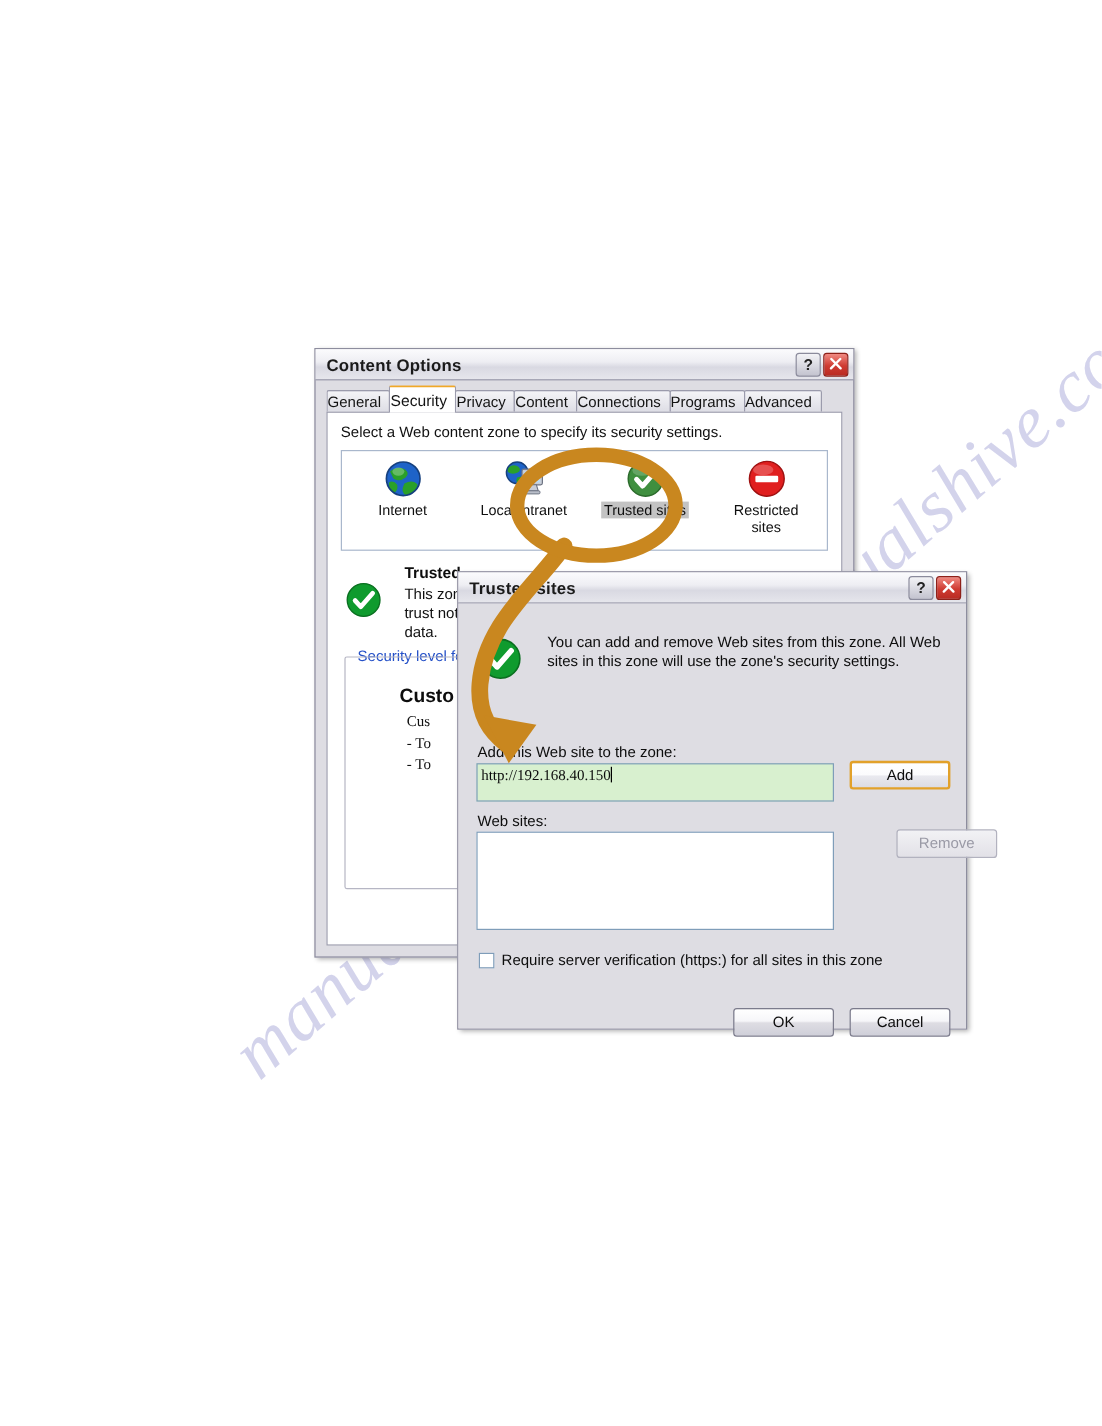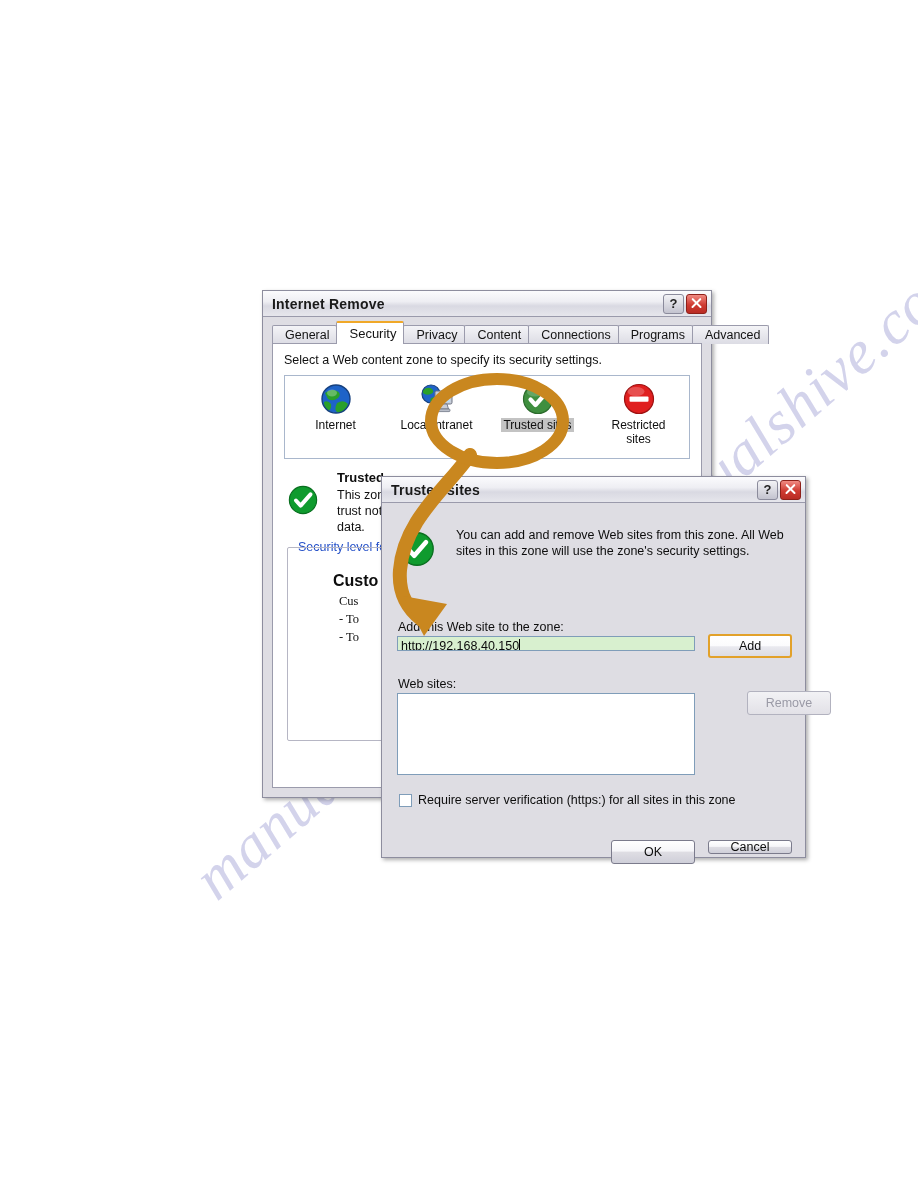--- a/index.html
+++ b/index.html
@@ -87,21 +87,21 @@
   #ie-options { left: 262px; top: 290px; width: 450px; height: 508px; }
   #ie-body { position: absolute; left: 0; right: 0; top: 26px; bottom: 0; }
 
   .tabstrip {
     position: absolute; left: 9px; top: 6px; right: 9px; height: 21px;
     display: flex; align-items: flex-end;
   }
   .tab {
     font-size: 12.5px;
     color: #131313;
-    padding: 2px 7px 2px 12px;
+    padding: 2px 7px 2px 0;
     background: linear-gradient(to bottom,#f4f4f7,#dcdce4);
     border: 1px solid #9b9bac;
     border-bottom: none;
     border-radius: 2px 2px 0 0;
     margin-right: -1px;
     line-height: 15px;
     height: 19px;
     box-sizing: border-box;
     white-space: nowrap;
   }
@@ -191,30 +191,31 @@
 
   .fld-label {
     position: absolute;
     font-size: 12.5px; color: #0d0d0d;
   }
   #lbl-add { left: 16px; top: 117px; }
   #lbl-sites { left: 16px; top: 174px; }
 
   .txtbox {
     position: absolute;
-    left: 15px; top: 133px; width: 298px; height: 15px;
+    left: 15px; top: 133px; width: 298px; height: 32px;
     background: #d8f0cf;
     border: 1px solid #7f9db9;
     box-sizing: border-box;
     font-size: 12.5px;
     color: #0b0b0b;
     line-height: 19px;
     padding-left: 3px;
     white-space: nowrap;
     overflow: hidden;
+    font-family: Liberation Serif, serif;
   }
   .caret {
     display: inline-block;
     width: 1px; height: 13px;
     background: #000;
     vertical-align: -2px;
     margin-left: 0px;
   }
   .listbox {
     position: absolute;
@@ -236,21 +237,21 @@
   }
   .btn.focus {
     border: 2px solid #e2a12a;
     background: linear-gradient(to bottom,#ffffff 0%,#fbfbfd 48%,#e9e9ef 54%,#dcdce4 100%);
   }
   .btn.disabled { color: #9a9aa6; border-color: #b2b2bf;
     background: linear-gradient(to bottom,#f2f2f5,#e2e1e7); }
   #btn-add    { left: 326px; top: 131px; width: 84px; height: 24px; }
   #btn-remove { left: 326px; top: 188px; width: 84px; height: 24px; margin-left: 39px; }
   #btn-ok     { left: 229px; top: 337px; width: 84px; height: 24px; }
-  #btn-cancel { left: 326px; top: 337px; width: 84px; height: 14px; }
+  #btn-cancel { left: 326px; top: 337px; width: 84px; height: 24px; }
 
   .chk-row {
     position: absolute; left: 17px; top: 290px;
     display: flex; align-items: center;
     font-size: 12.5px; color: #0d0d0d;
   }
   .chk {
     width: 13px; height: 13px;
     background: #ffffff;
     border: 1px solid #7f9db9;
@@ -269,21 +270,21 @@
 </head>
 <body>
 
 <div id="page">
 
   <div class="watermark" id="wm-a">manualshive.com</div>
   <div class="watermark" id="wm-b">manualshive.com</div>
 
   <div class="xp-window" id="ie-options">
     <div class="xp-titlebar">
-      <div class="xp-title">Internet Remove</div>
+      <div class="xp-title">Content Options</div>
       <div class="tb-btn tb-help">?</div>
       <div class="tb-btn tb-close">
         <span class="x1"></span>
           <span class="x2"></span>
       </div>
     </div>
 
     <div id="ie-body">
 
       <div class="tabstrip">

